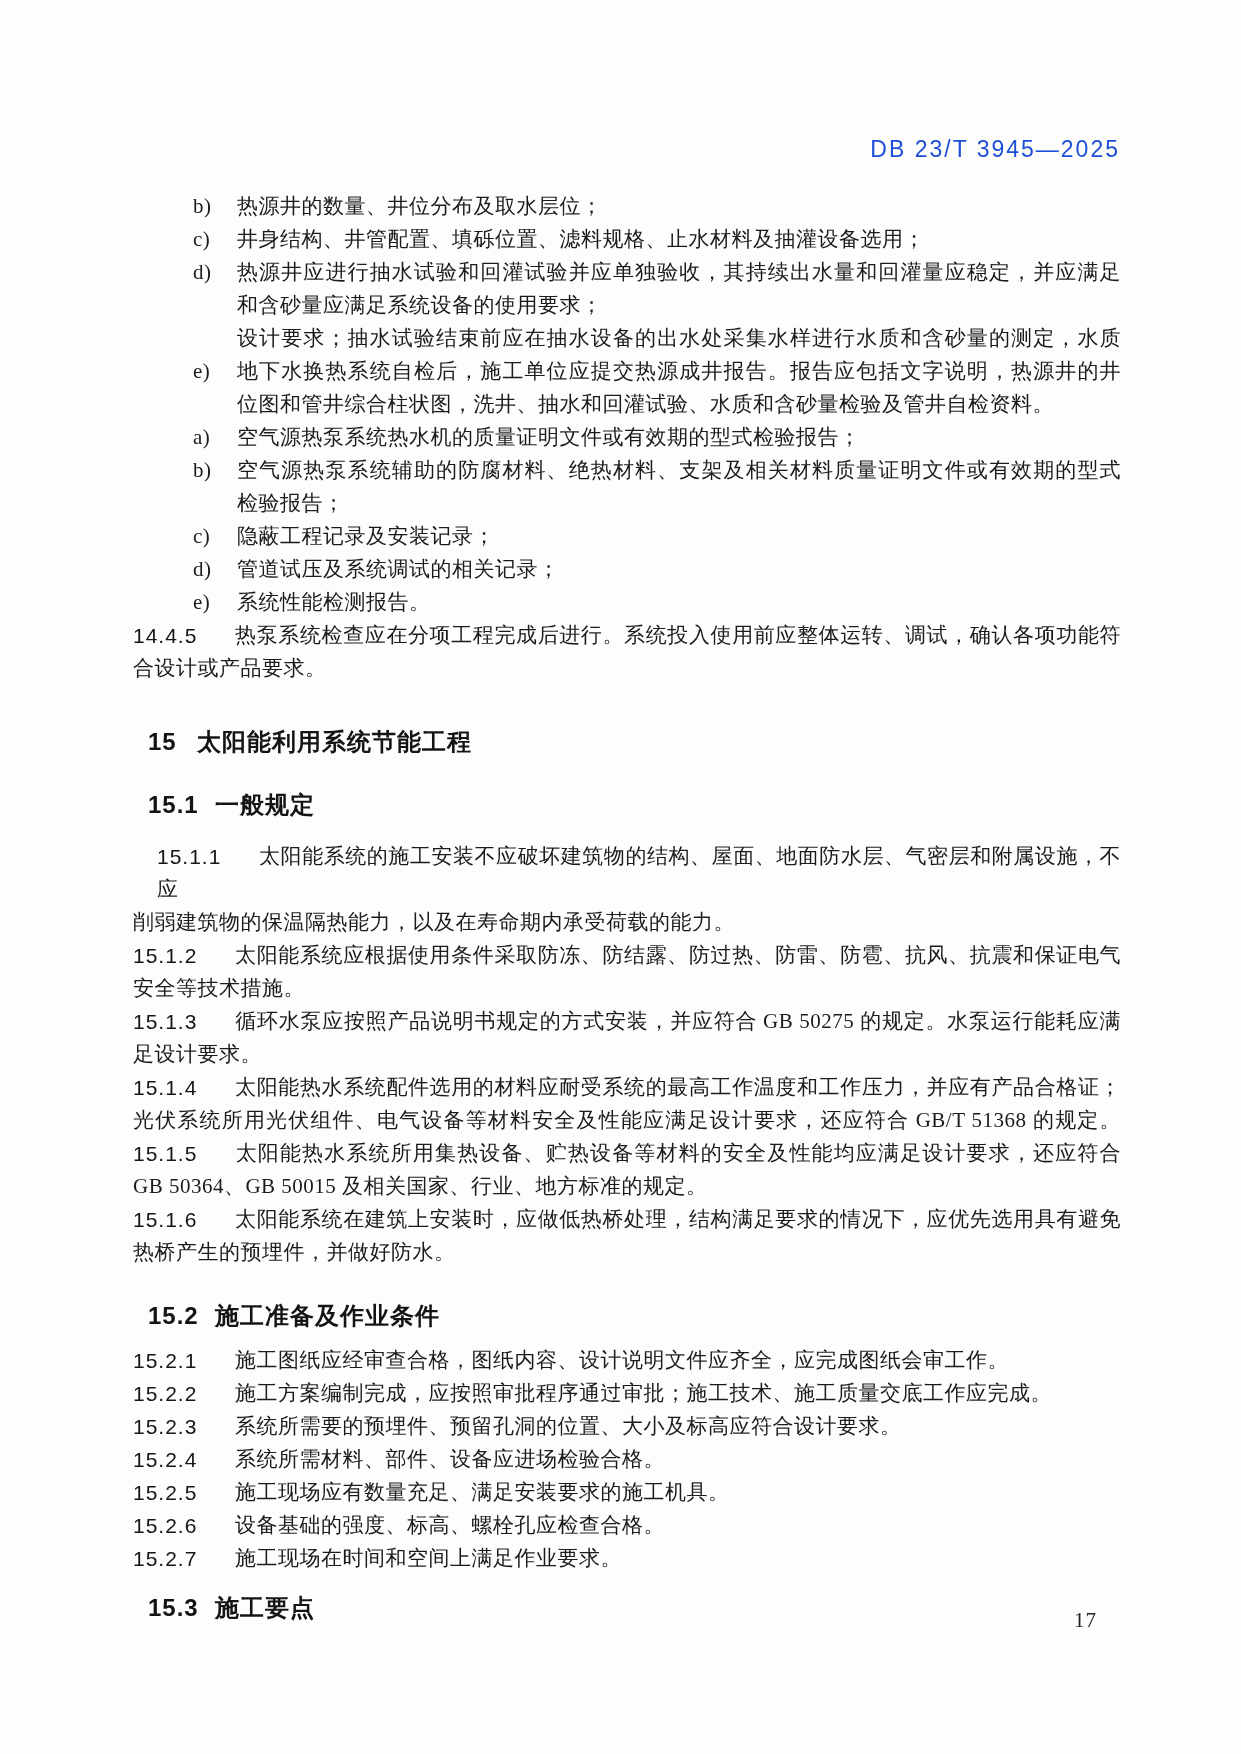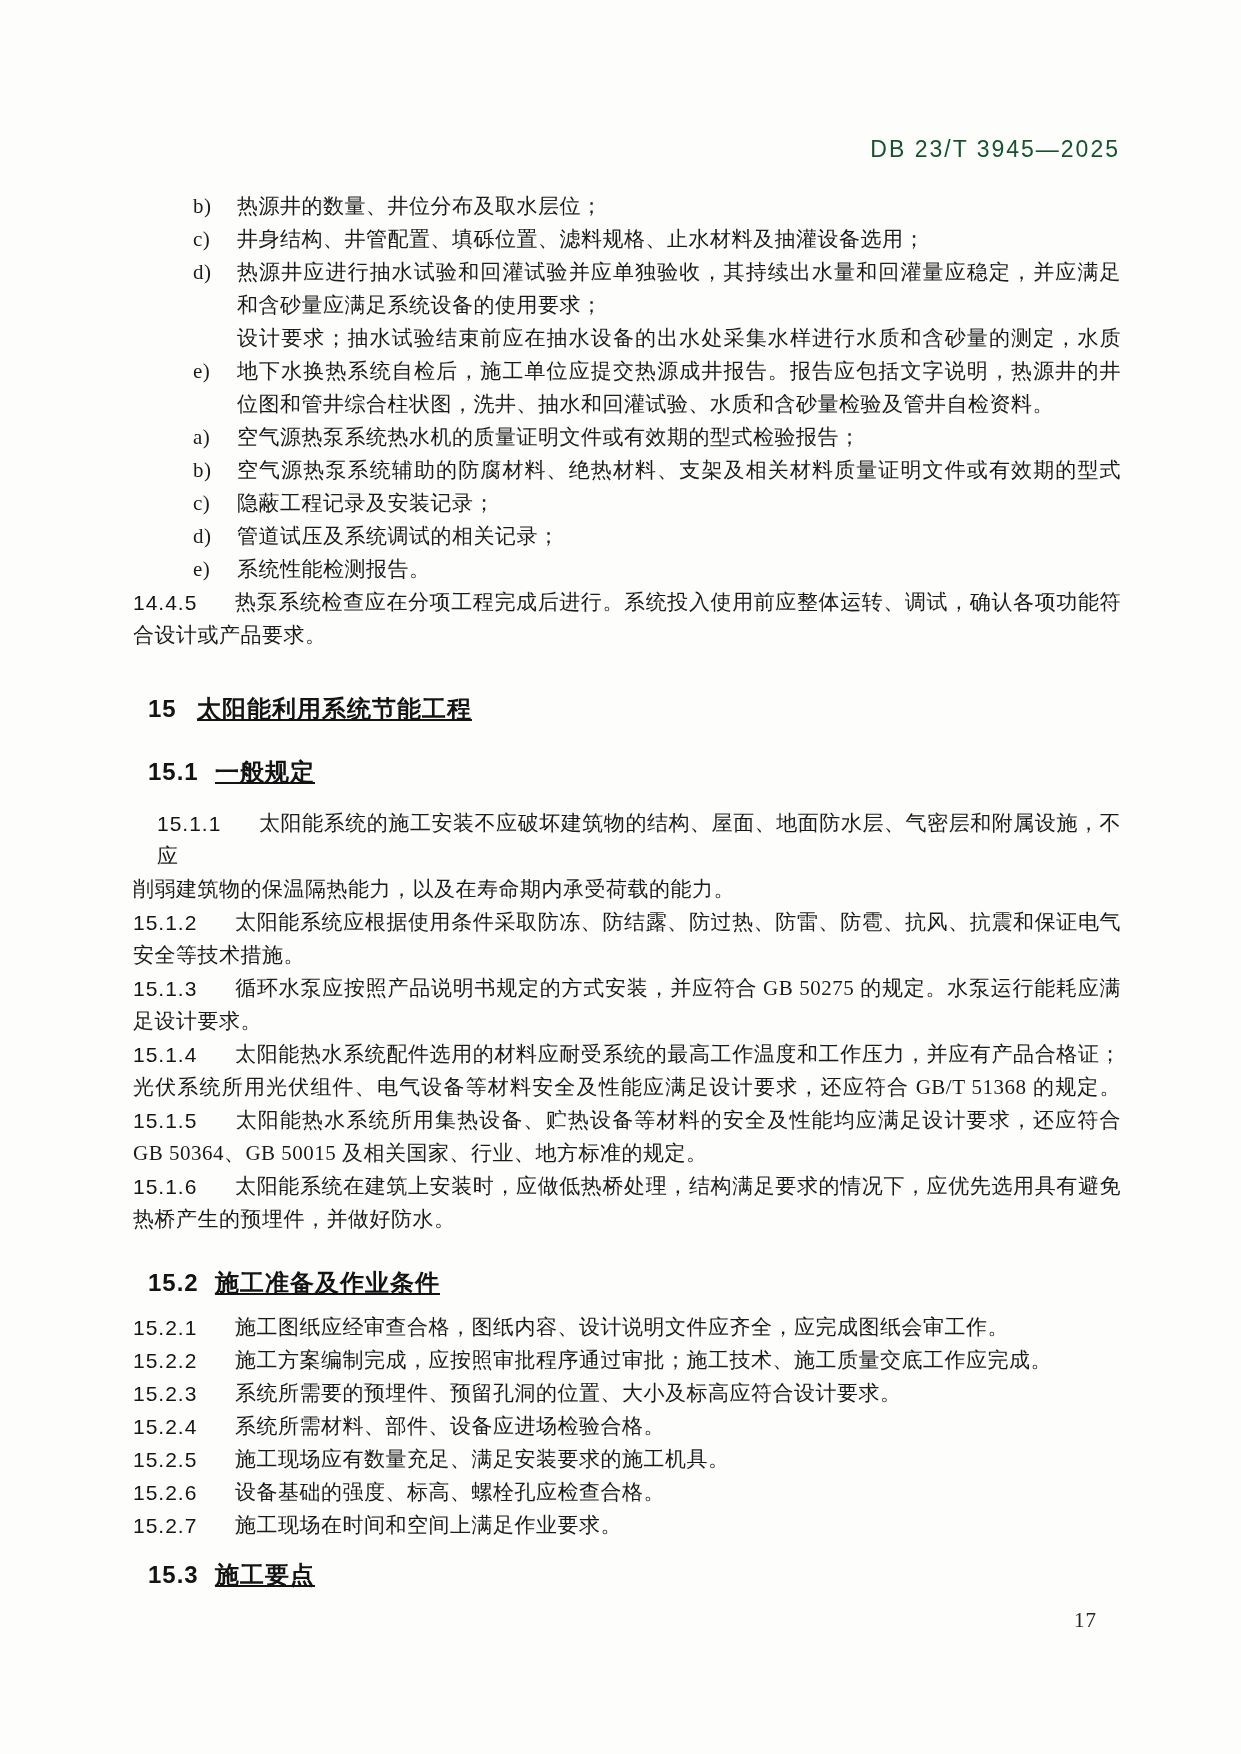--- a/index.html
+++ b/index.html
@@ -9,21 +9,21 @@
     margin:0 auto;
     background:#fdfdfc;
     color:#1b1b1b;
     overflow:hidden;
   }
   .doc-header {
     position:absolute; top:136px; left:0; right:121px;
     text-align:right;
     font-family:"Liberation Sans","DejaVu Sans",sans-serif;
     font-size:23px; letter-spacing:2px;
-    color:#14532d;
+    color:#1d4ed8;
   }
   .content { position:absolute; left:133px; top:190px; width:988px; }
   .line {
     min-height:33px; line-height:33px;
     font-size:21px; letter-spacing:0.5px;
     font-family:"Liberation Serif","DejaVu Serif",serif;
   }
   .full { text-align:justify; text-align-last:justify; }
   
   .li { position:relative; padding-left:104px; }
@@ -34,21 +34,21 @@
   
   .cnum {
     display:inline-block; width:102px; vertical-align:top;
     font-family:"Liberation Sans","DejaVu Sans",sans-serif;
     font-size:21px; letter-spacing:1px; color:#151515;
   }
   
   .h1, .h2 {
     font-family:"Liberation Sans","DejaVu Sans",sans-serif;
     font-weight:bold; font-size:24px; line-height:33px;
-    padding-left:15px; letter-spacing:1px; color:#141414;text-decoration:underline;
+    padding-left:15px; letter-spacing:1px; color:#141414;
   }
   .h1 { margin-top:40px; }
   .h2 { margin-top:30px; }
   .h2.tight { margin-top:16px; }
   .hnum { display:inline-block; }
   .h1 .hnum { width:49px; }
   .h2 .hnum { width:67px; }
   .mt19 { margin-top:19px;margin-left:24px; }
   .mt12 { margin-top:12px; }
   .page-number {
@@ -81,20 +81,21 @@
       <span class="label">e)</span><span>地下水换热系统自检后，施工单位应提交热源成井报告。报告应包括文字说明，热源井的井</span>
     </div>
     <div class="line li"><span>位图和管井综合柱状图，洗井、抽水和回灌试验、水质和含砂量检验及管井自检资料。</span></div>
 
     <div class="line li">
       <span class="label">a)</span><span>空气源热泵系统热水机的质量证明文件或有效期的型式检验报告；</span>
     </div>
     <div class="line li full">
       <span class="label">b)</span><span>空气源热泵系统辅助的防腐材料、绝热材料、支架及相关材料质量证明文件或有效期的型式</span>
     </div>
+    <div class="line li"><span>检验报告；</span></div>
     <div class="line li">
       <span class="label">c)</span><span>隐蔽工程记录及安装记录；</span>
     </div>
     <div class="line li">
       <span class="label">d)</span><span>管道试压及系统调试的相关记录；</span>
     </div>
     <div class="line li">
       <span class="label">e)</span><span>系统性能检测报告。</span>
     </div>
 

